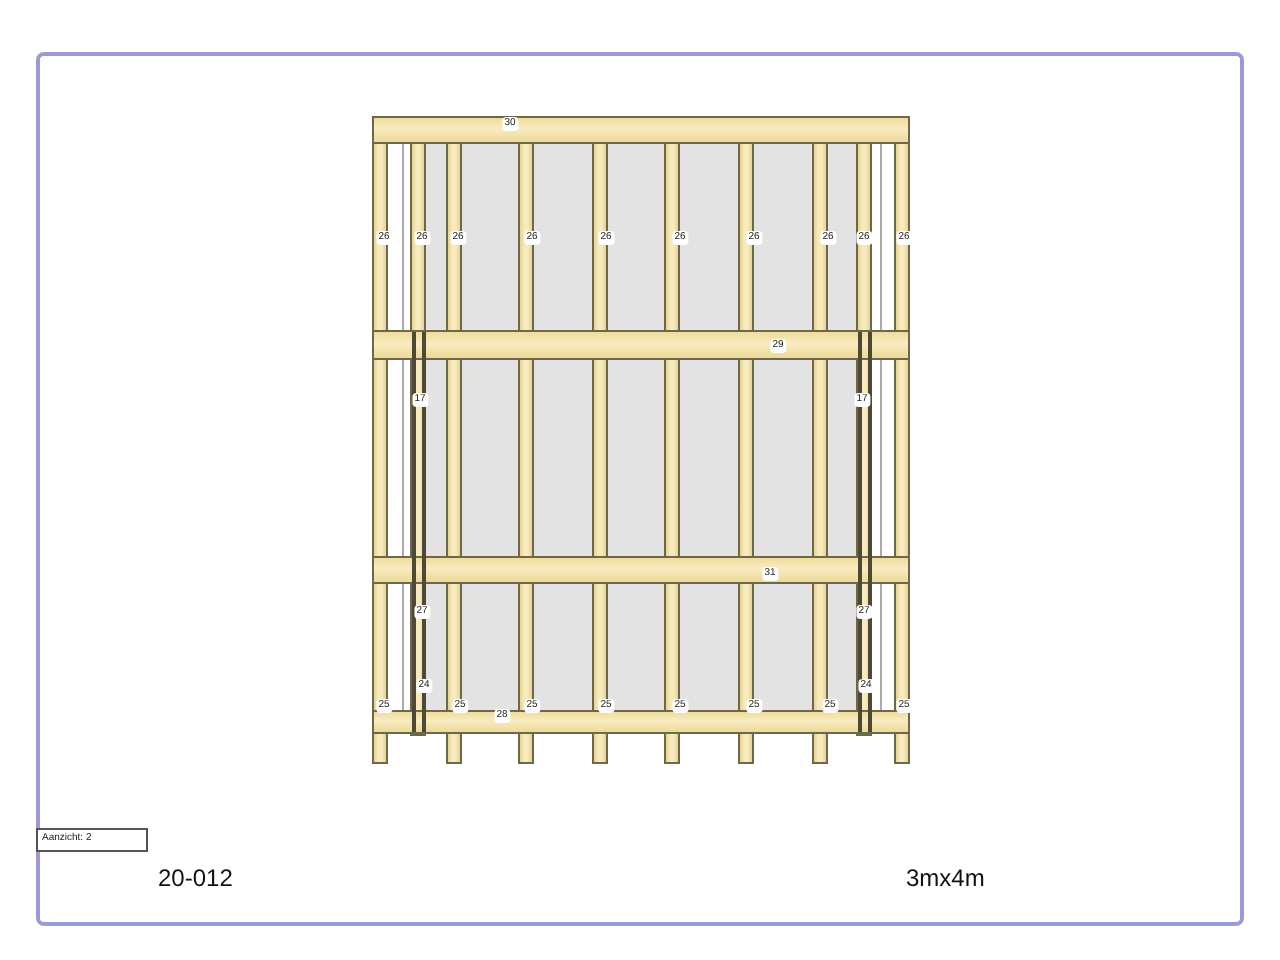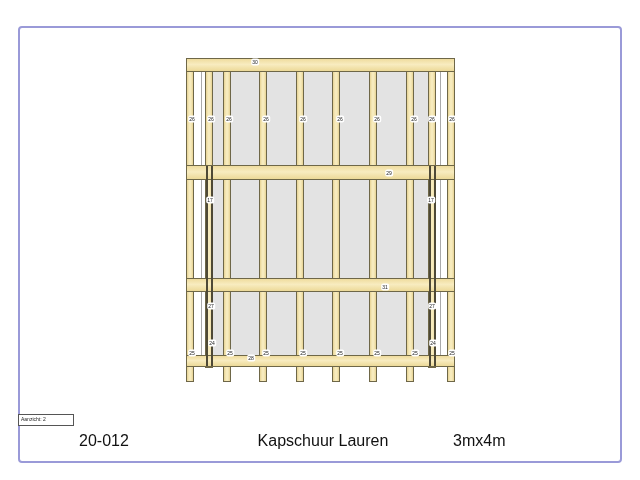--- a/index.html
+++ b/index.html
@@ -25,21 +25,21 @@
     background:linear-gradient(180deg,#efdc9e,#f8ecc0 45%,#ecd998);
     border:1px solid #6e6748;
   }
   .stud{position:absolute;width:2px;background:#4e4936;}
   .chip{
     position:absolute;transform:translate(-50%,-50%);
     background:#ffffff;border-radius:2px;
     font-size:5px;line-height:7px;padding:0 1px;color:#222222;
     white-space:nowrap;
   }
-  .title-row{position:absolute;top:432px;left:0;width:532px;height:22px;font-size:16px;color:#111;}
+  .title-row{position:absolute;top:432px;left:0;width:532px;height:22px;font-size:12px;color:#111;}
   .proj-num{position:absolute;left:79px;top:0;}
   .draw-title{position:absolute;left:323px;top:0;transform:translateX(-50%);}
   .draw-size{position:absolute;left:453px;top:0;}
   .view-box{
     position:absolute;left:18px;top:414px;width:56px;height:12px;
     border:1px solid #555555;background:#ffffff;
     font-size:5px;line-height:7px;color:#222;padding:1px 0 0 2px;box-sizing:border-box;
   }
 </style>
 </head>
@@ -98,15 +98,14 @@
     <div class="chip" style="left: 452px; top: 353px;">25</div>
     <div class="chip" style="left: 251px; top: 358px;">28</div>
   </div>
 
 <div class="view-box">
   <span>Aanzicht: 2</span>
 </div>
 
 <div class="title-row">
   <span class="proj-num">20-012</span>
-  <span class="draw-title">Kapschuur Lauren</span>
   <span class="draw-size">3mx4m</span>
 </div>
 
 </body></html>

